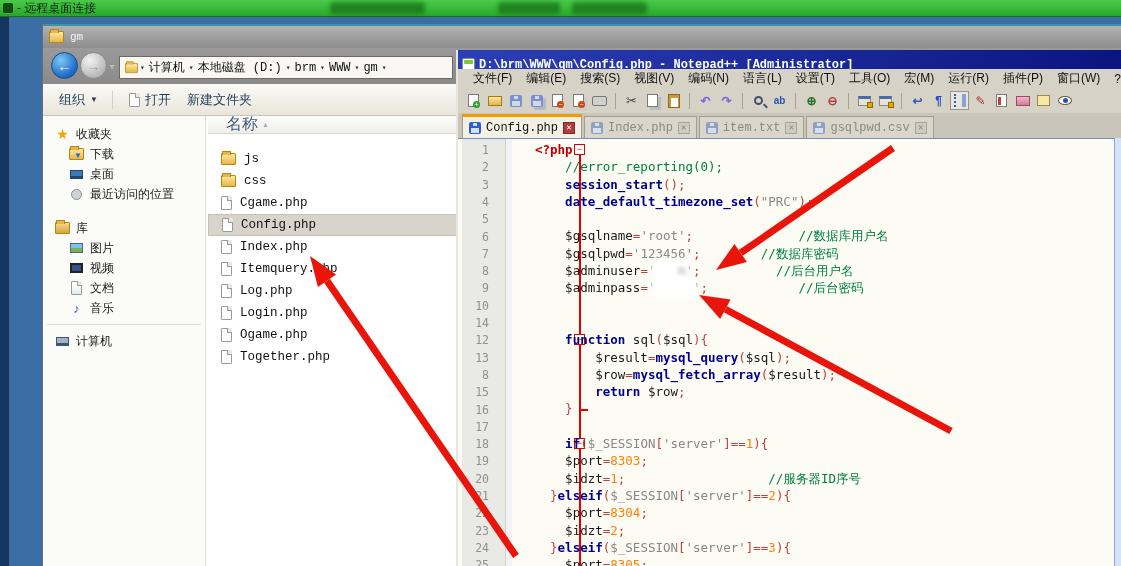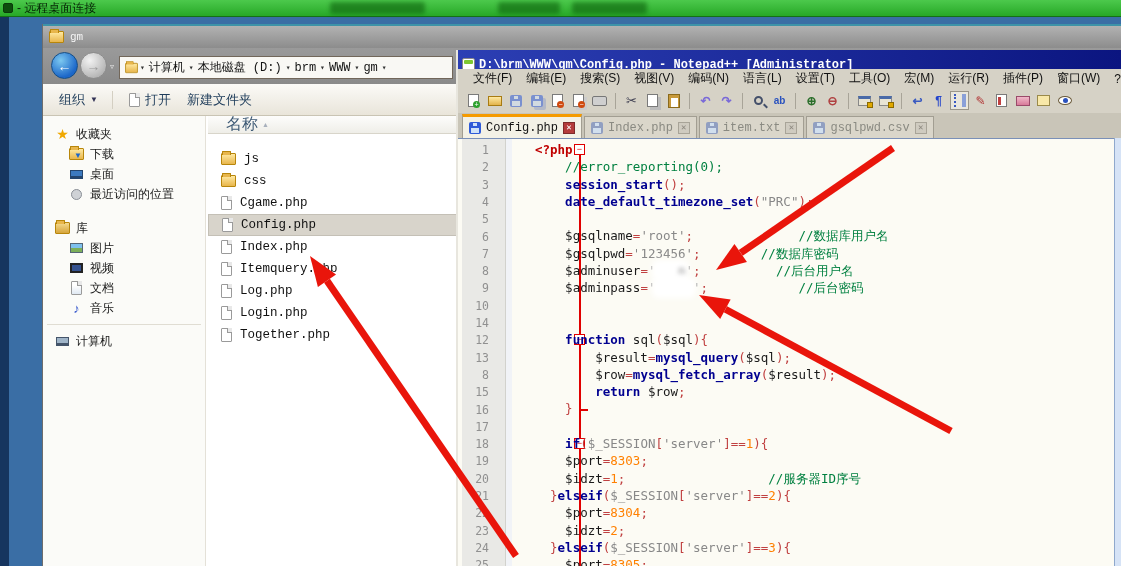--- a/index.html
+++ b/index.html
@@ -304,20 +304,24 @@
           <div class="file-row">
             <span class="i-page"></span>
             <span>Log.php</span>
           </div>
           <div class="file-row">
             <span class="i-page"></span>
             <span>Login.php</span>
           </div>
           <div class="file-row">
             <span class="i-page"></span>
+            <span>Ogame.php</span>
+          </div>
+          <div class="file-row">
+            <span class="i-page"></span>
             <span>Together.php</span>
           </div>
         </div>
     </div>
   </div>
 </div>
 
 <div id="npp">
   <div id="npp-title">
     <span class="npp-appicon"></span>

